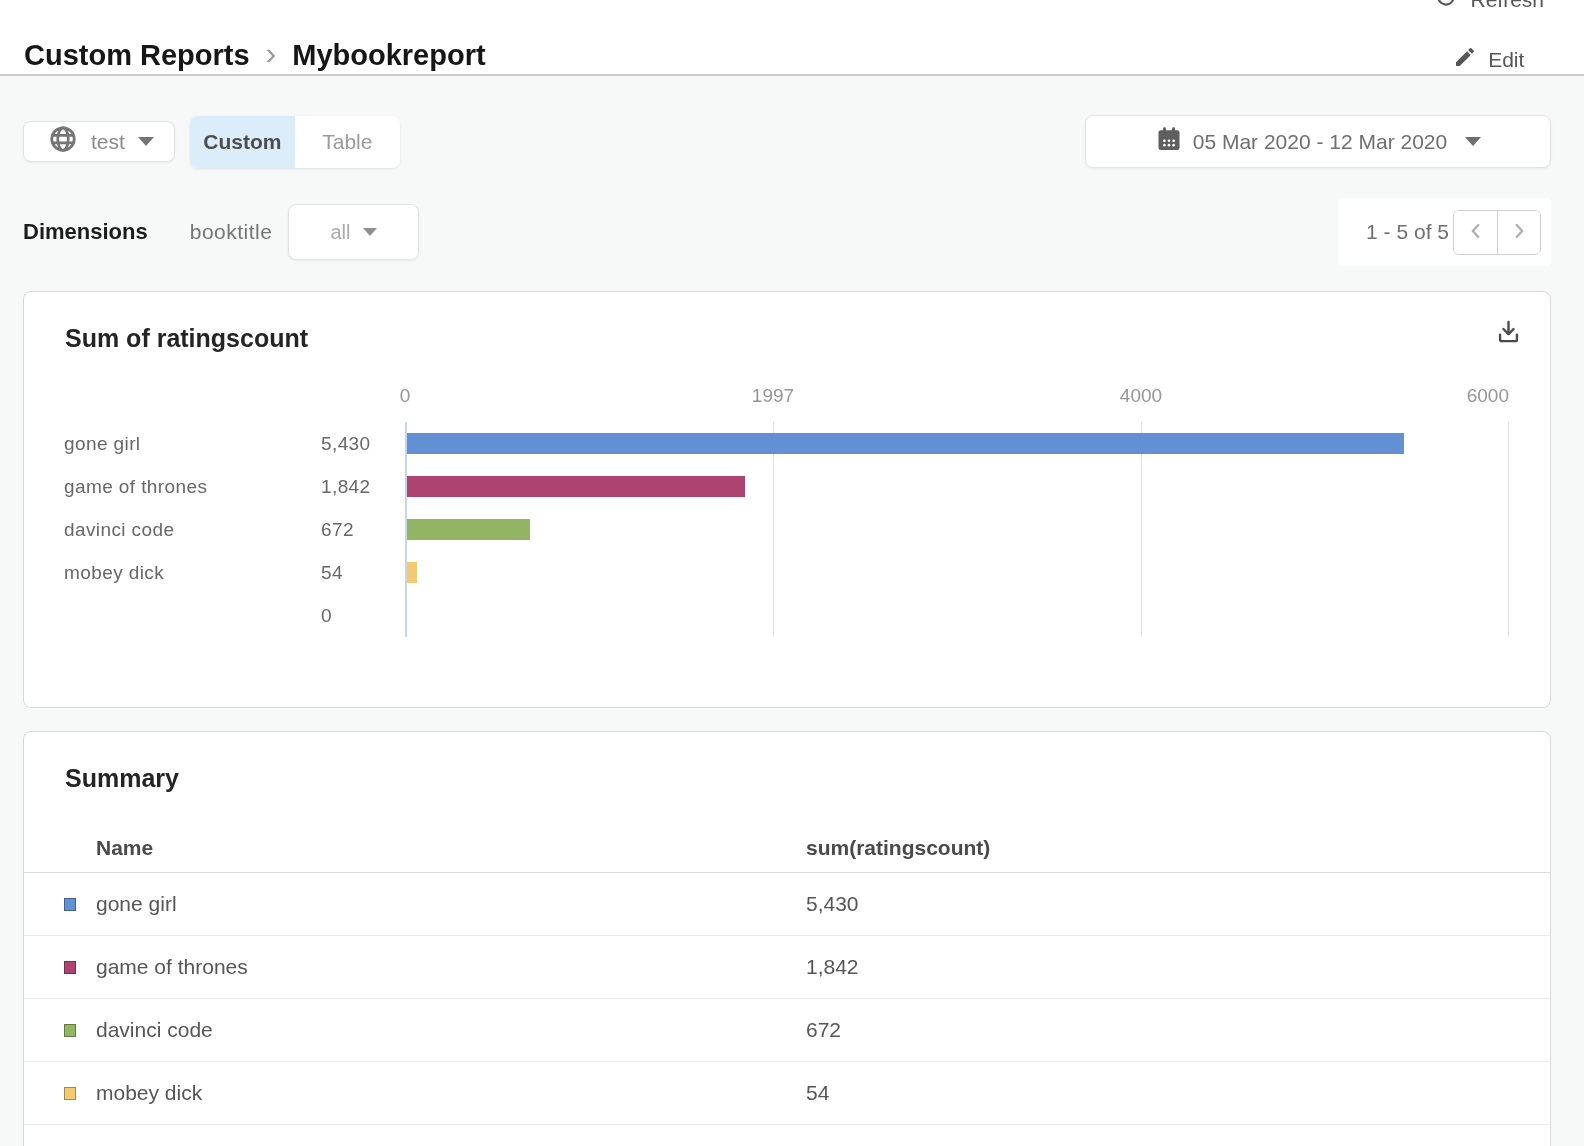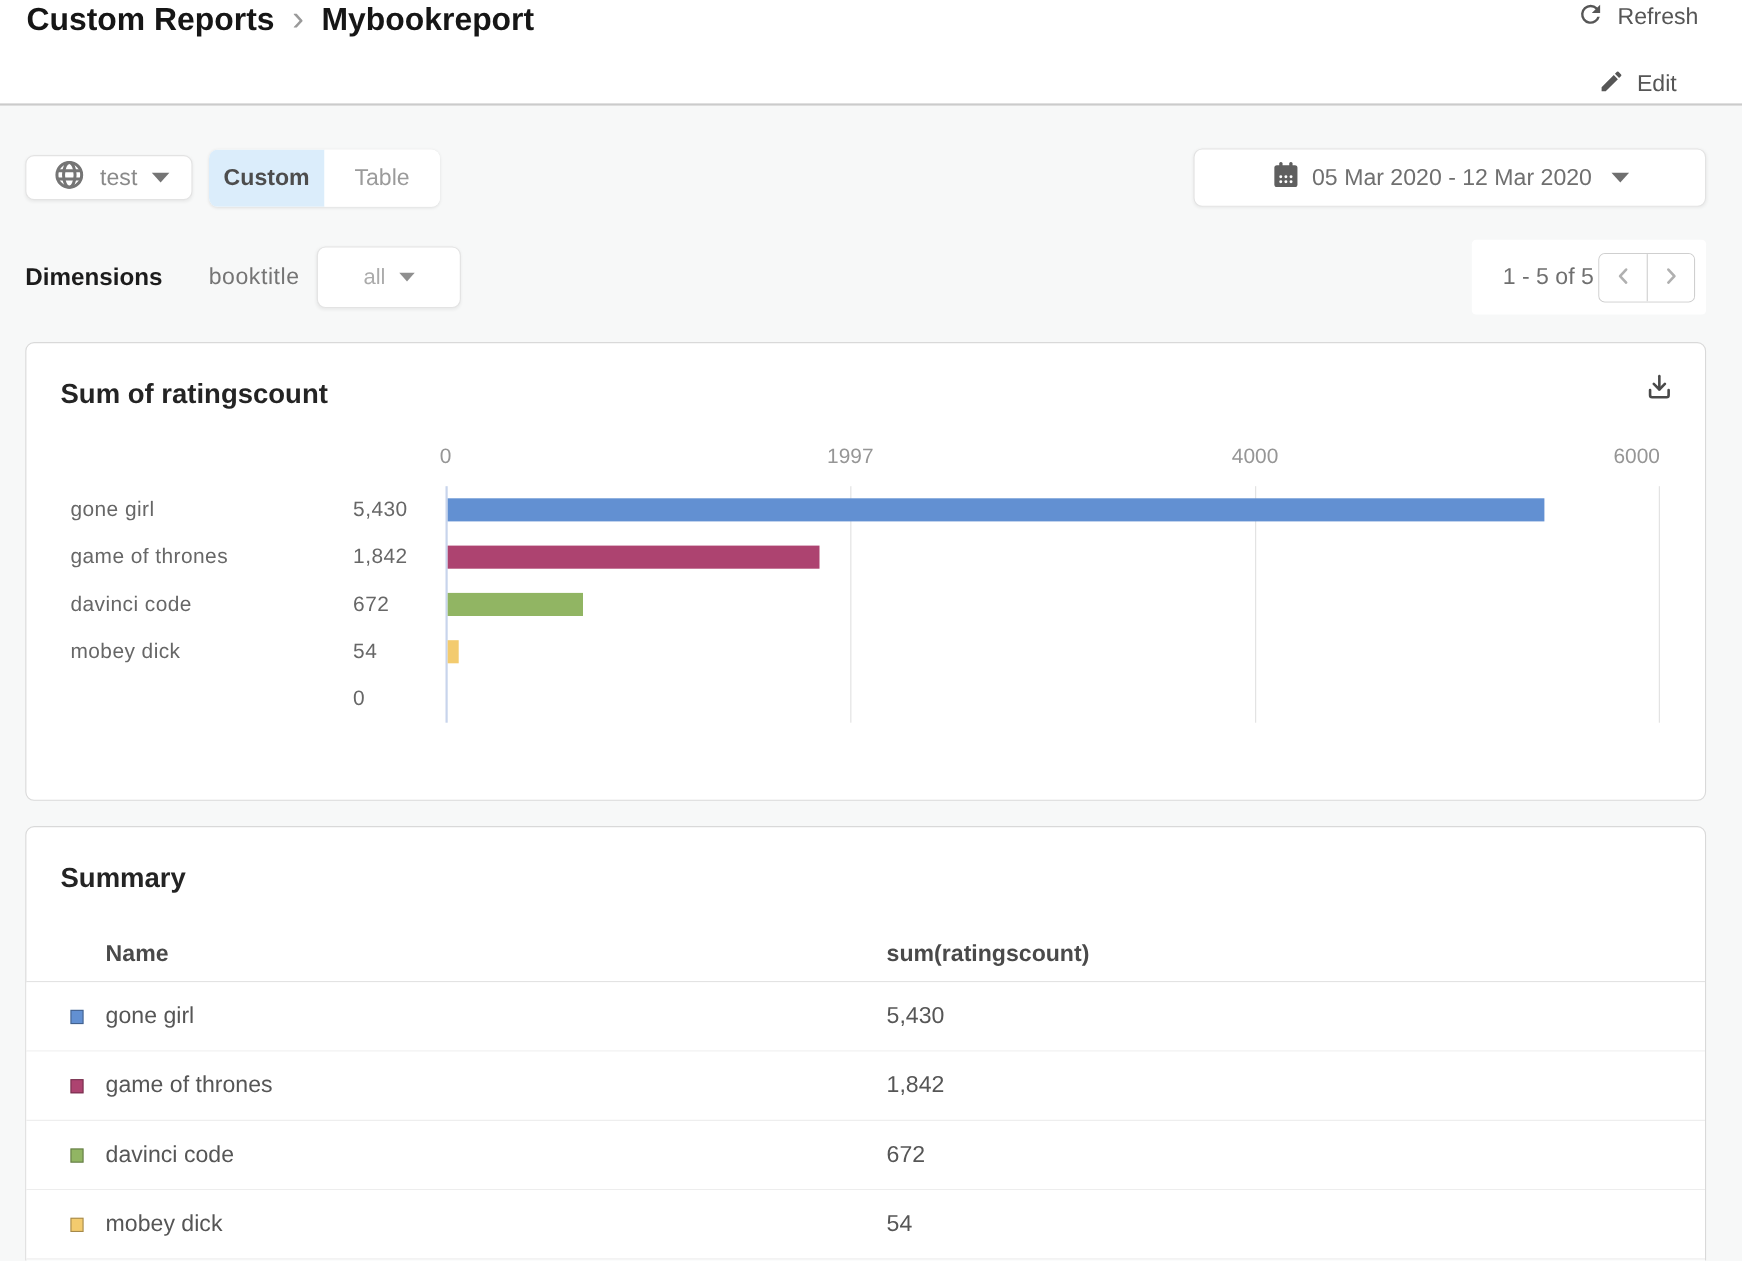--- a/index.html
+++ b/index.html
@@ -5,22 +5,22 @@
   * { margin: 0; padding: 0; box-sizing: border-box; }
   html, body { width: 1584px; height: 1146px; overflow: hidden; }
   body {
     font-family: "Liberation Sans", "DejaVu Sans", sans-serif;
     background: #f7f8f8;
     color: #333;
   }
 
   
   .page-header {
-    height: 96px; background: #fff; border-bottom: 2px solid #cbcbcb;
-    display: flex; align-items: flex-start; justify-content: space-between;
+    height: 76px; background: #fff; border-bottom: 2px solid #cbcbcb;
+    display: flex; align-items: flex-end; justify-content: space-between;
     padding: 0 40px 0 24px;
   }
   .breadcrumb { display: flex; align-items: center; }
   .crumb { font-size: 29px; font-weight: bold; color: #161616; }
   .crumb-root { cursor: pointer; }
   .crumb-sep { font-size: 32px; font-weight: 400; color: #9a9a9a; margin: 0 16px; position: relative; top: -2px; }
   .header-actions { display: flex; align-items: center; gap: 30px; flex-direction: column; }
   .hdr-btn {
     background: none; border: none; cursor: pointer;
     display: flex; align-items: center; gap: 11px;
@@ -69,21 +69,21 @@
   .pager-text { font-size: 21px; color: #6f6f6f; }
   .pager-group { display: flex; border: 1px solid #cfcfcf; border-radius: 6px; overflow: hidden; background: #fff; }
   .pager-btn { width: 43px; height: 43px; background: #fff; border: none; cursor: pointer; display: flex; align-items: center; justify-content: center; }
   .pager-btn + .pager-btn { border-left: 1px solid #cfcfcf; }
 
   
   .card {
     background: #fff; border: 1px solid #d9d9d9; border-radius: 8px;
   }
   .chart-card { margin-top: 25px; height: 417px; position: relative; padding-top: 32px; }
-  .card-title { font-size: 25px; font-weight: bold; color: #242424; margin-left: 31px; }
+  .card-title { font-size: 25px; font-weight: bold; color: #242424; margin-left: 41px; }
   .download-btn { position: absolute; top: 26px; right: 28px; background: none; border: none; cursor: pointer; }
 
   
   .chart-region { margin-top: 32px; padding: 0 41px 0 40px; }
   .axis-row { display: flex; }
   .axis-spacer { width: 341px; flex: none; }
   .axis-ticks { flex: 1; position: relative; height: 22px; font-size: 19px; color: #969696; }
   .tick { position: absolute; top: 0; transform: translateX(-50%); white-space: nowrap; }
   .tick.last { transform: translateX(-100%); }
   .plot-wrap { display: flex; margin-top: 15px; }

